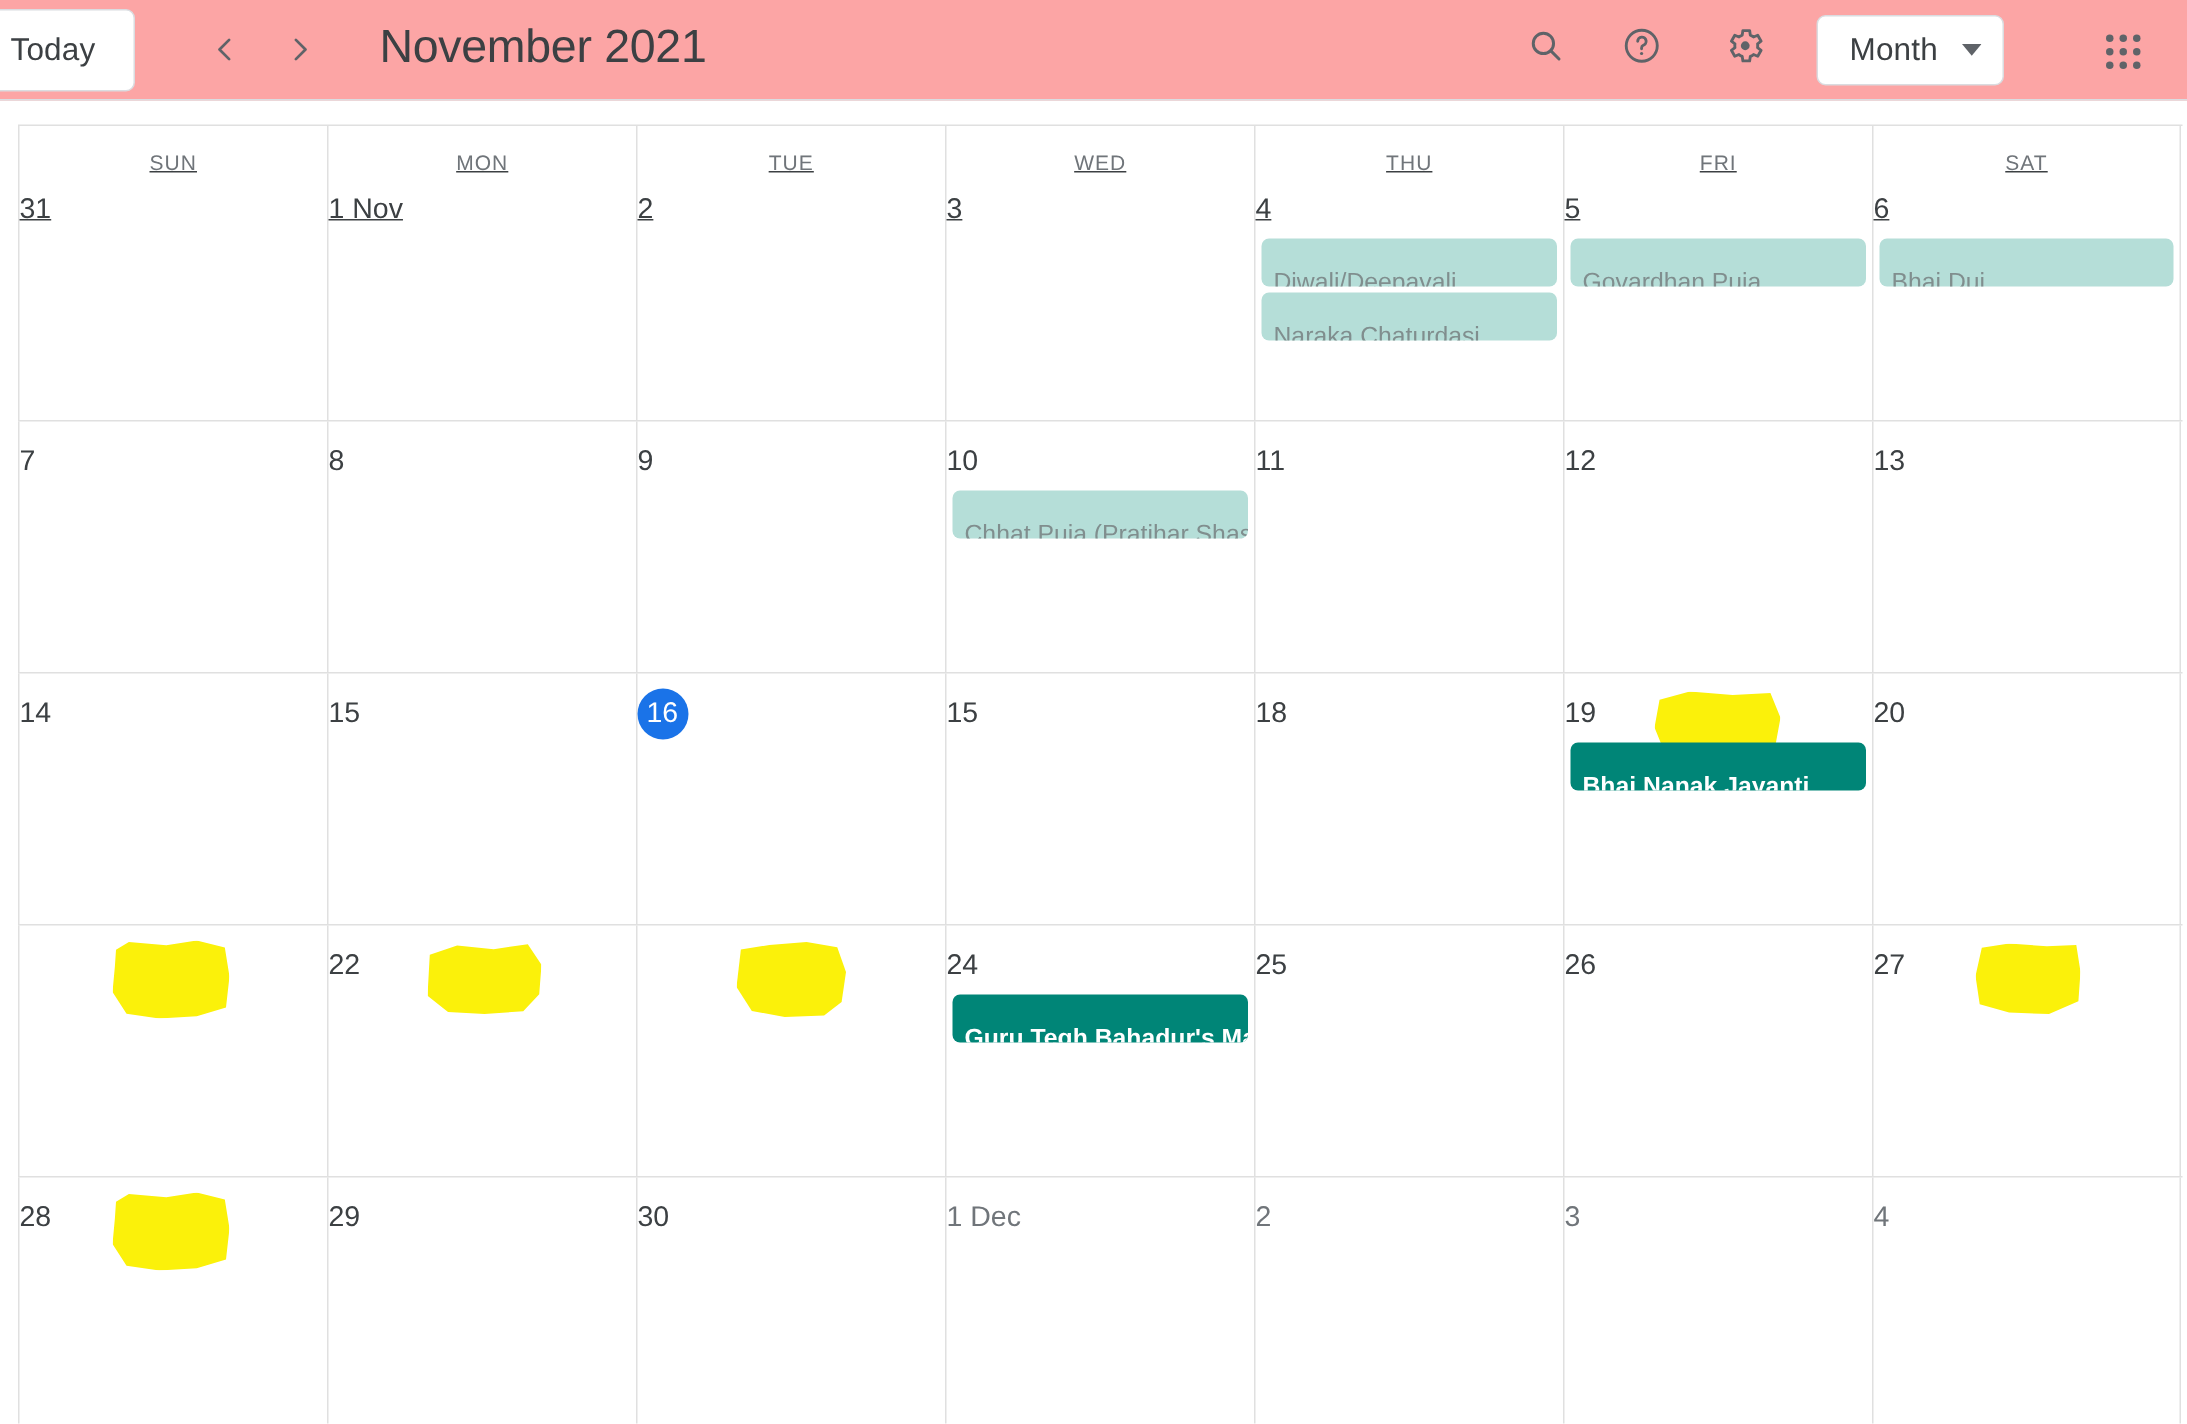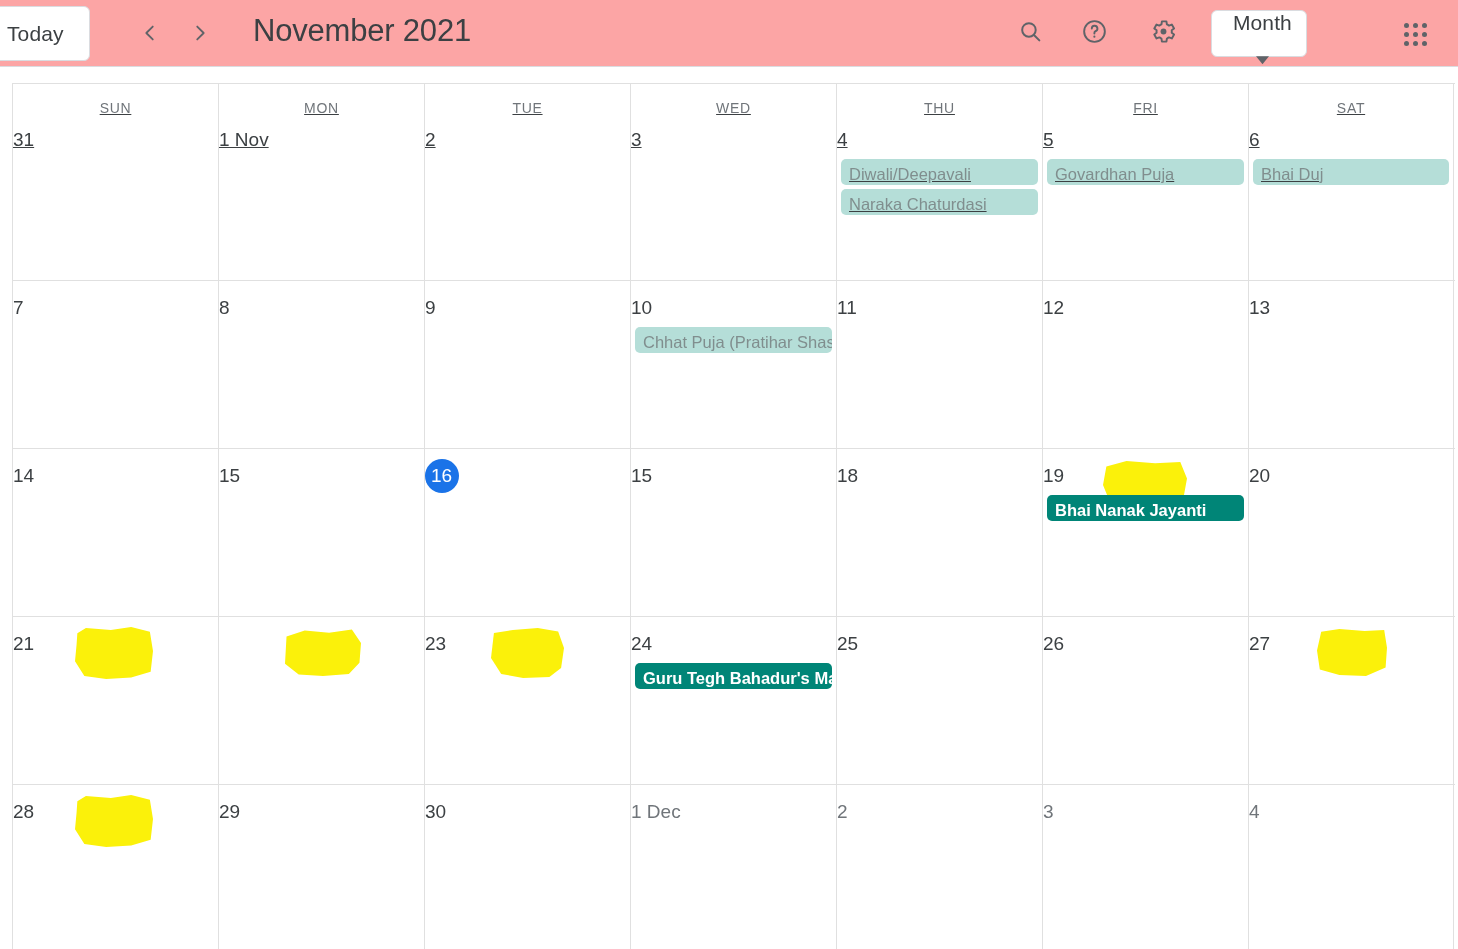--- a/index.html
+++ b/index.html
@@ -94,21 +94,20 @@
     height: 47px;
     padding: 0 14px 0 21px;
     border: 1px solid #dadce0;
     border-radius: 6px;
     background: #ffffff;
     display: flex;
     align-items: center;
     gap: 16px;
     cursor: pointer;
     box-sizing: border-box;
-    flex-direction: column;
   }
   #view-select-label {
     font-size: 21px;
     color: #3c4043;
     letter-spacing: .1px;
   }
   #apps-btn {
     position: absolute;
     left: 1393px;
     top: 12px;
@@ -209,21 +208,21 @@
     padding: 2px 4px 0 4px;
     display: flex;
     flex-direction: column;
     gap: 4px;
   }
   .event-chip {
     height: 26px;
     line-height: 26px;
     border-radius: 5px;
     font-size: 16.5px;
-    padding: 2px 8px;
+    padding: 16px 8px;
     white-space: nowrap;
     overflow: hidden;
     box-sizing: border-box;
     cursor: pointer;
   }
   .event-chip.faded {
     background: #b5ded8;
     color: #808e8e;
   }
   .event-chip.solid {
@@ -399,28 +398,27 @@
           <div class="event-chip solid" title="Guru Nanak Jayanti">Bhai Nanak Jayanti</div>
         </div>
       </div>
       <div class="day-cell">
         <div class="date-number">20</div>
       </div>
     </div>
     <div class="week-row">
       <div class="day-cell">
         <div class="marker" style="width: 78px; height: 52px; left: 62px; top: 10px; background: rgb(251, 241, 10); clip-path: polygon(3% 12%, 14% 2%, 46% 6%, 72% 0%, 96% 9%, 100% 46%, 97% 86%, 72% 97%, 40% 100%, 12% 94%, 0% 66%, 2% 34%);"></div>
-        <div class="date-number">21</div>
       </div>
       <div class="day-cell">
         <div class="marker" style="width: 76px; height: 47px; left: 66px; top: 12px; background: rgb(251, 241, 10); clip-path: polygon(2% 16%, 26% 3%, 58% 8%, 88% 1%, 100% 30%, 98% 72%, 84% 96%, 50% 100%, 18% 97%, 0% 74%);"></div>
+        <div class="date-number">22</div>
       </div>
       <div class="day-cell">
         <div class="marker" style="width: 73px; height: 50px; left: 66px; top: 11px; background: rgb(251, 241, 10); clip-path: polygon(4% 10%, 30% 4%, 64% 0%, 92% 7%, 100% 40%, 96% 80%, 80% 98%, 44% 100%, 14% 92%, 0% 60%);"></div>
-        <div class="date-number">23</div>
       </div>
       <div class="day-cell">
         <div class="date-number">24</div>
         <div class="events">
           <div class="event-chip solid" title="Guru Tegh Bahadur's Martyrdom Day">Guru Tegh Bahadur's Martyrdom Day</div>
         </div>
       </div>
       <div class="day-cell">
         <div class="date-number">25</div>
       </div>

